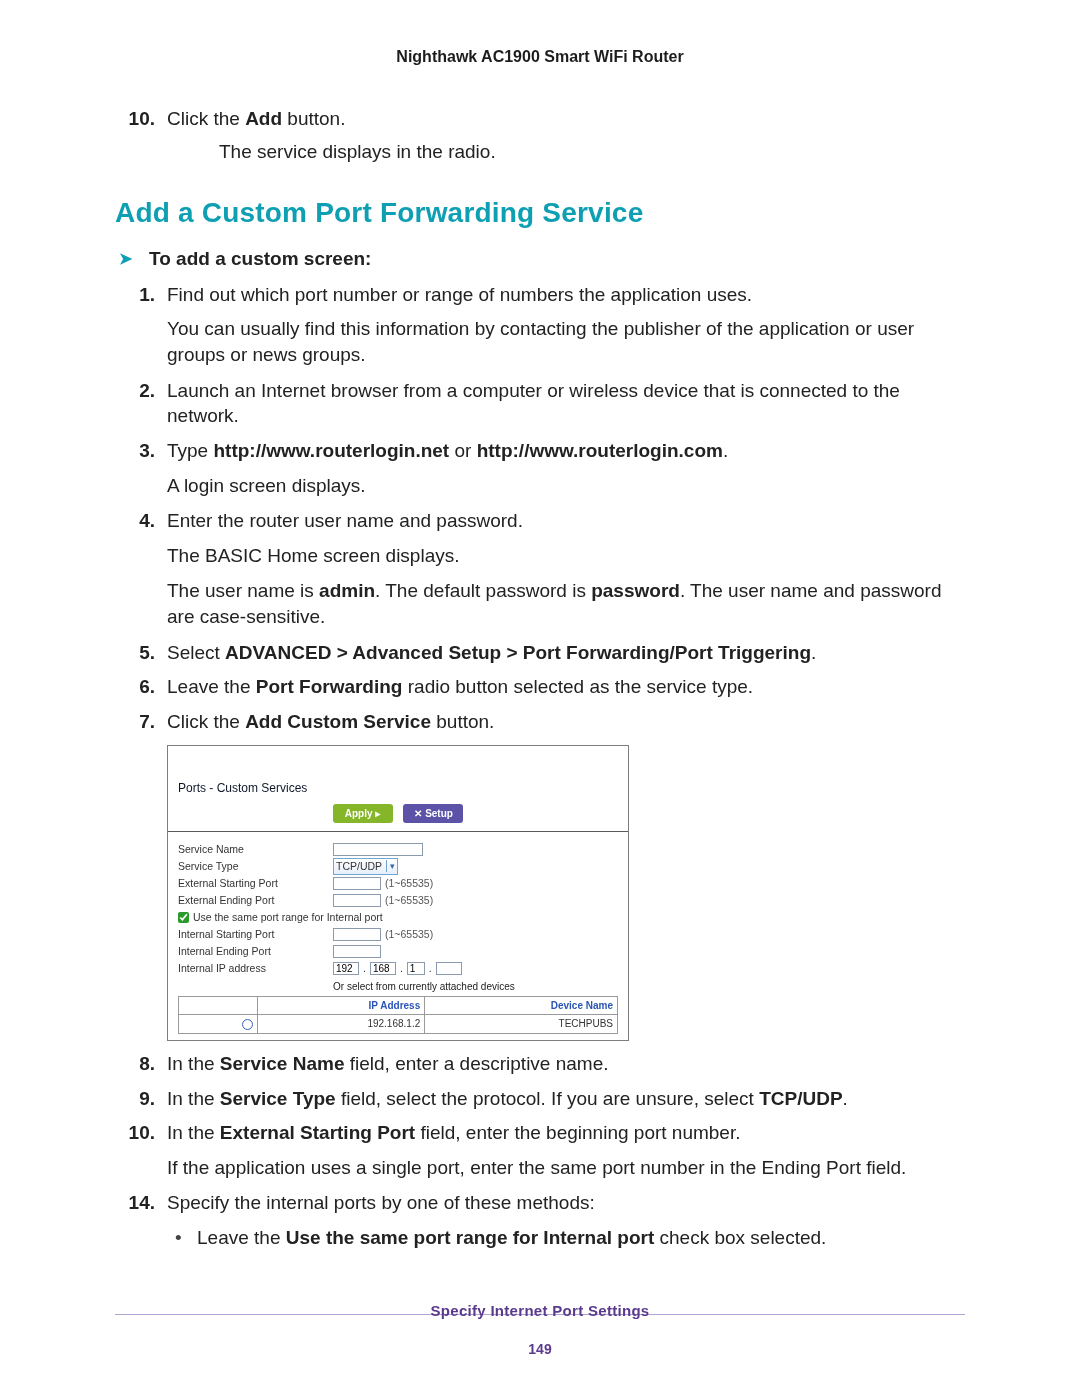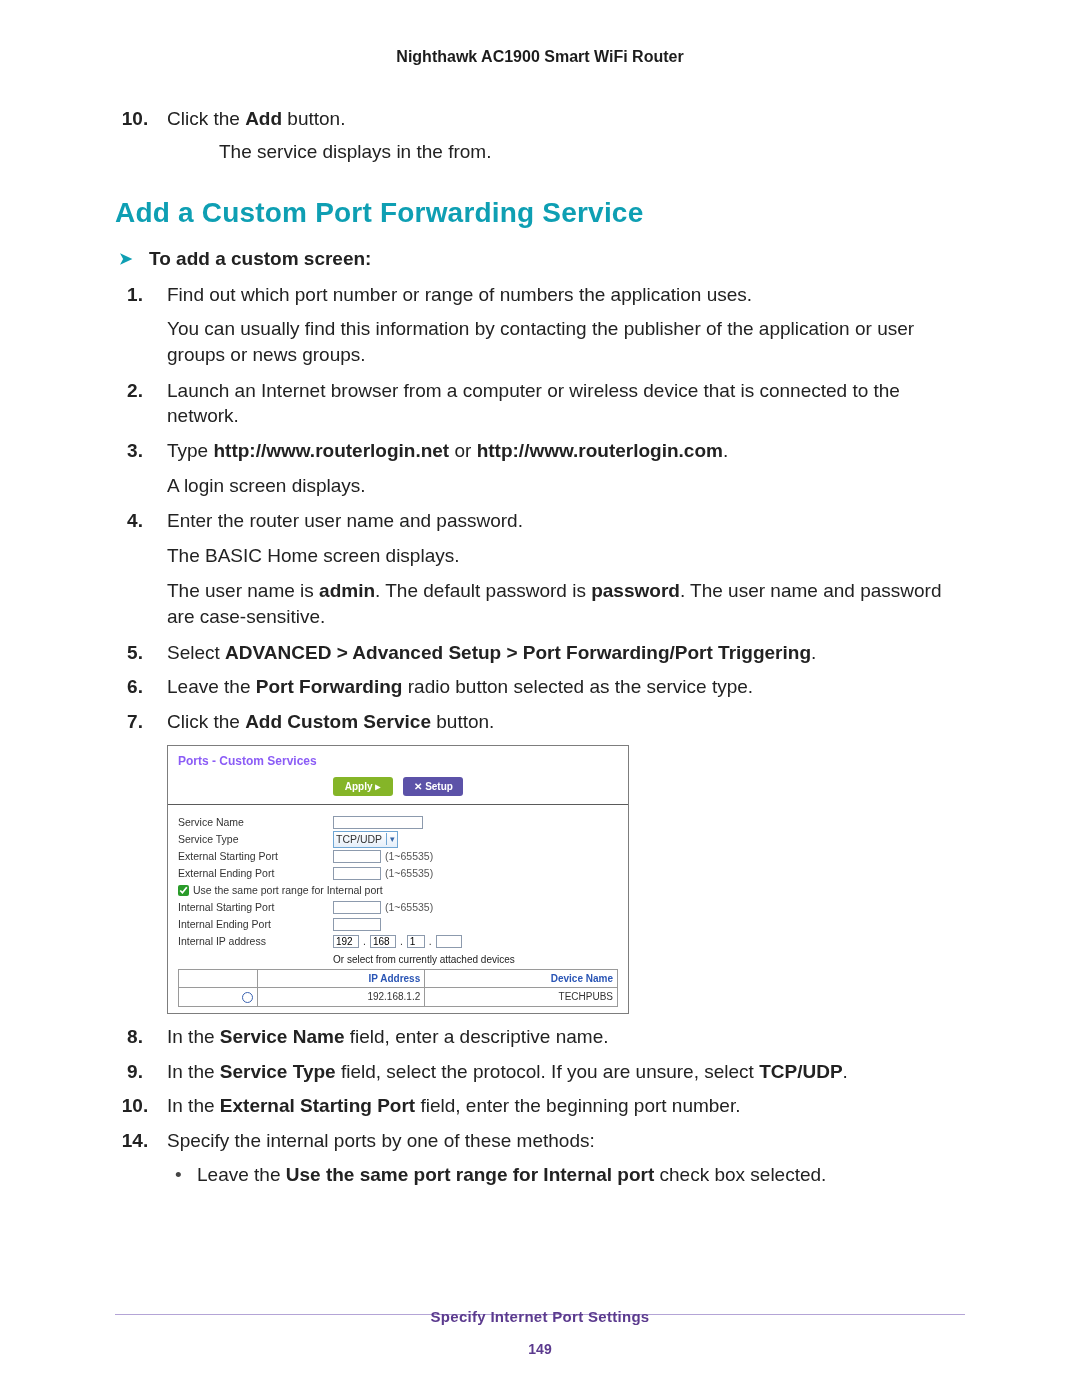--- a/index.html
+++ b/index.html
@@ -34,21 +34,21 @@
   .content{
     position:absolute;
     top:106px;
     left:var(--margin-left);
     right:var(--margin-right);
     font-size:19px;
     line-height:1.35;
   }
   ol.num{list-style:none;padding:0;margin:0}
   ol.num>li{position:relative;padding-left:52px;margin:0 0 9px 0}
-  ol.num>li>span.n{position:absolute;left:0;top:0;font-weight:700;min-width:40px;text-align:center}
+  ol.num>li>span.n{position:absolute;left:0;top:0;font-weight:700;min-width:40px;text-align:right}
   .cont-step{margin-top:0}
   .cont-step .after{margin-top:7px;padding-left:52px}
   h2.section{
     font-size:28px;
     font-weight:700;
     color:var(--teal);
     margin:30px 0 14px 0;
     letter-spacing:.2px;
   }
   .lead{
@@ -72,23 +72,24 @@
     width:460px;
     margin:10px 0 4px 52px;
     border:1px solid #7d7d7d;
     font-family:Arial,Helvetica,sans-serif;
     font-size:10.5px;
     color:#333;
     background:#fff;
   }
   .shot .titlebar{
     padding:7px 10px 2px 10px;
-    color:#8b5cf6;
-    font-weight:700;
+    color:#0f172a;
+    font-weight:400;
     font-size:12px;
+    margin-top:27px;
   }
   .shot .btnrow{
     text-align:center;
     padding:6px 0 8px 0;
     border-bottom:1px solid #5a5a5a;
   }
   .shot .btn{
     display:inline-block;
     color:#fff;
     font-size:10px;
@@ -125,37 +126,37 @@
     bottom:82px;
     border-top:1px solid #b4a4d6;
   }
   .ft{
     position:absolute;
     left:0;right:0;
     bottom:40px;
     text-align:center;
   }
   .ft .sec{color:var(--purple);font-weight:700;font-size:15px;letter-spacing:.3px}
-  .ft .pg{color:var(--purple);font-weight:700;font-size:14px;margin-top:16px}
+  .ft .pg{color:var(--purple);font-weight:700;font-size:14px;margin-top:22px}
 </style>
 </head>
 <body>
 <div class="page">
 
   <div class="running-header">Nighthawk AC1900 Smart WiFi Router</div>
 
   <div class="content">
 
     <ol class="num cont-step">
       <li>
         <span class="n">10.</span>
         <span>
           <span>Click the </span><b>Add</b><span> button.</span>
         </span>
-        <div class="after">The service displays in the from.</div>
+        <div class="after">The service displays in the radio.</div>
       </li>
     </ol>
 
     <h2 class="section">Add a Custom Port Forwarding Service</h2>
 
     <div class="lead">
       <span class="chev">➤</span>
       <span>To add a custom screen:</span>
     </div>
 
@@ -255,20 +256,21 @@
           </tr>
             </tbody>
         </table>
       </div>
     </div>
 
     <ol class="num" id="steps-b" style="margin-top:10px">
         <li><span class="n">8.</span><span>In the <b>Service Name</b> field, enter a descriptive name.</span></li>
         <li><span class="n">9.</span><span>In the <b>Service Type</b> field, select the protocol. If you are unsure, select <b>TCP/UDP</b>.</span></li>
         <li><span class="n">10.</span><span>In the <b>External Starting Port</b> field, enter the beginning port number.</span></li>
+        <div class="sub">If the application uses a single port, enter the same port number in the Ending Port field.</div>
         <li><span class="n">14.</span><span>Specify the internal ports by one of these methods:</span></li>
         <ul class="bul">
           <li>Leave the <b>Use the same port range for Internal port</b> check box selected.</li>
         </ul>
       </ol>
 
   </div>
 
   <div class="ft-rule"></div>
   <div class="ft">

